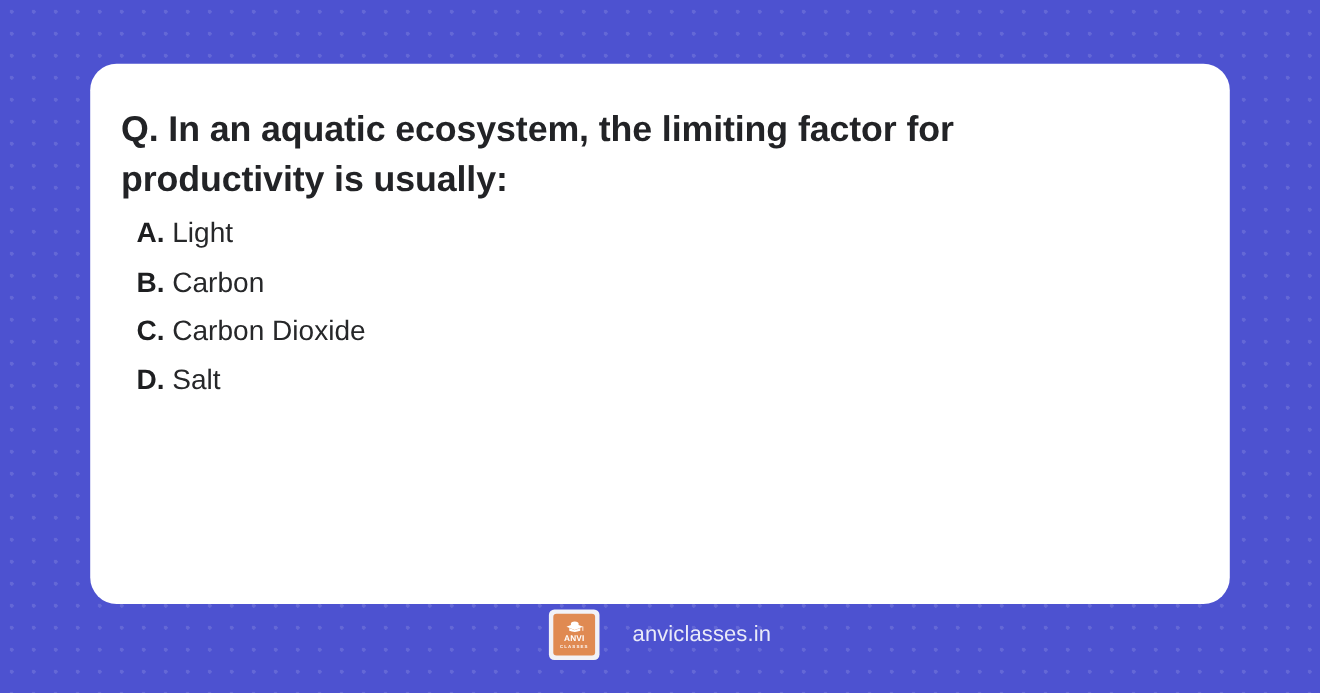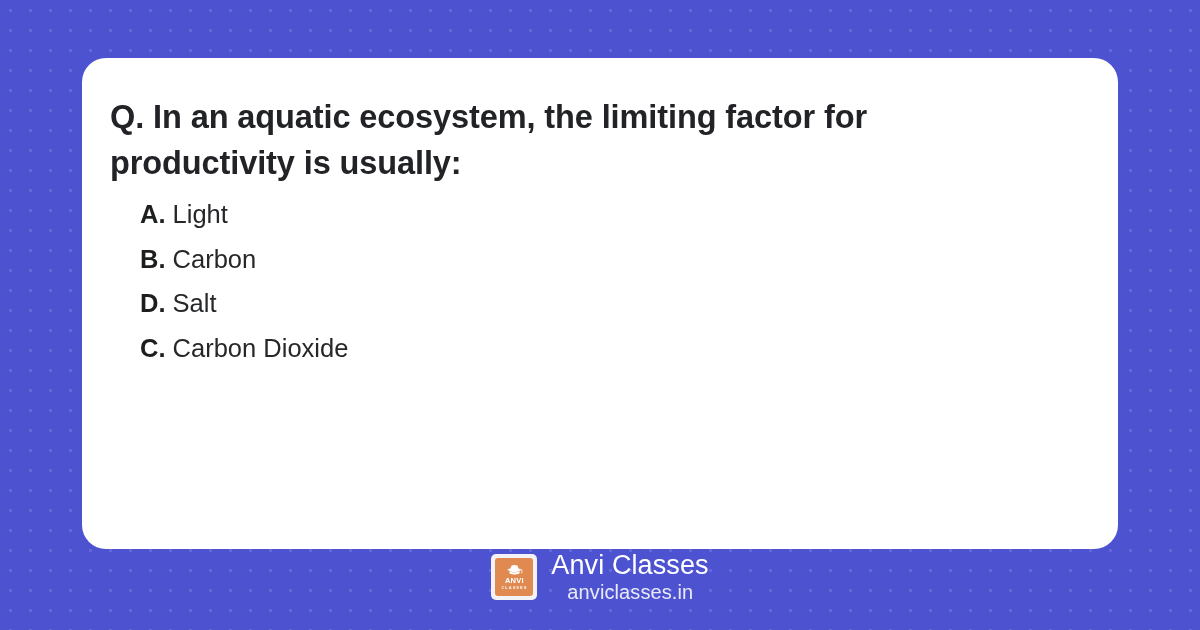--- a/index.html
+++ b/index.html
@@ -43,21 +43,21 @@
     font-size: 32.5px;
     font-weight: bold;
     color: #222326;
     line-height: 1.42;
     letter-spacing: -0.1px;
     margin: 0 0 14px 0;
     max-width: 900px;
   }
 
   .options {
-    margin: 16px;
+    margin: 0;
     padding: 0;
     list-style: none;
   }
 
   .option {
     font-size: 25.5px;
     color: #262729;
     line-height: 1.0;
     padding: 0 0 0 14px;
     margin: 0 0 19px 0;
@@ -170,27 +170,27 @@
         <span class="option-letter">A.</span>
         <span class="option-text">Light</span>
       </li>
 
       <li class="option">
         <span class="option-letter">B.</span>
         <span class="option-text">Carbon</span>
       </li>
 
       <li class="option">
+        <span class="option-letter">C.</span>
+        <span class="option-text">Carbon Dioxide</span>
+      </li>
+
+      <li class="option">
         <span class="option-letter">D.</span>
         <span class="option-text">Salt</span>
-      </li>
-
-      <li class="option">
-        <span class="option-letter">C.</span>
-        <span class="option-text">Carbon Dioxide</span>
       </li>
 
     </ul>
   </div>
 
   <div id="footer">
 
     <div id="logo-tile">
       <div id="logo-inner">
         <svg id="logo-cap" width="17" height="11" viewBox="0 0 34 22">
@@ -198,19 +198,18 @@
           <path d="M2 11.5 L17 5.5 L32 11.5 L17 17.5 Z" fill="#ffffff"></path>
           <path d="M7 14 L7 19 Q17 23 27 19 L27 14 L17 18 Z" fill="#ffffff"></path>
           <rect x="31" y="11" width="1.5" height="8" fill="#ffffff"></rect>
         </svg>
         <span class="logo-word">ANVI</span>
         <span class="logo-sub">CLASSES</span>
       </div>
     </div>
 
     <div id="brand-text">
-      <span id="brand-name">Anvi Classes</span>
       <span id="brand-url">anviclasses.in</span>
     </div>
 
   </div>
 
 </div>
 
 </body></html>

